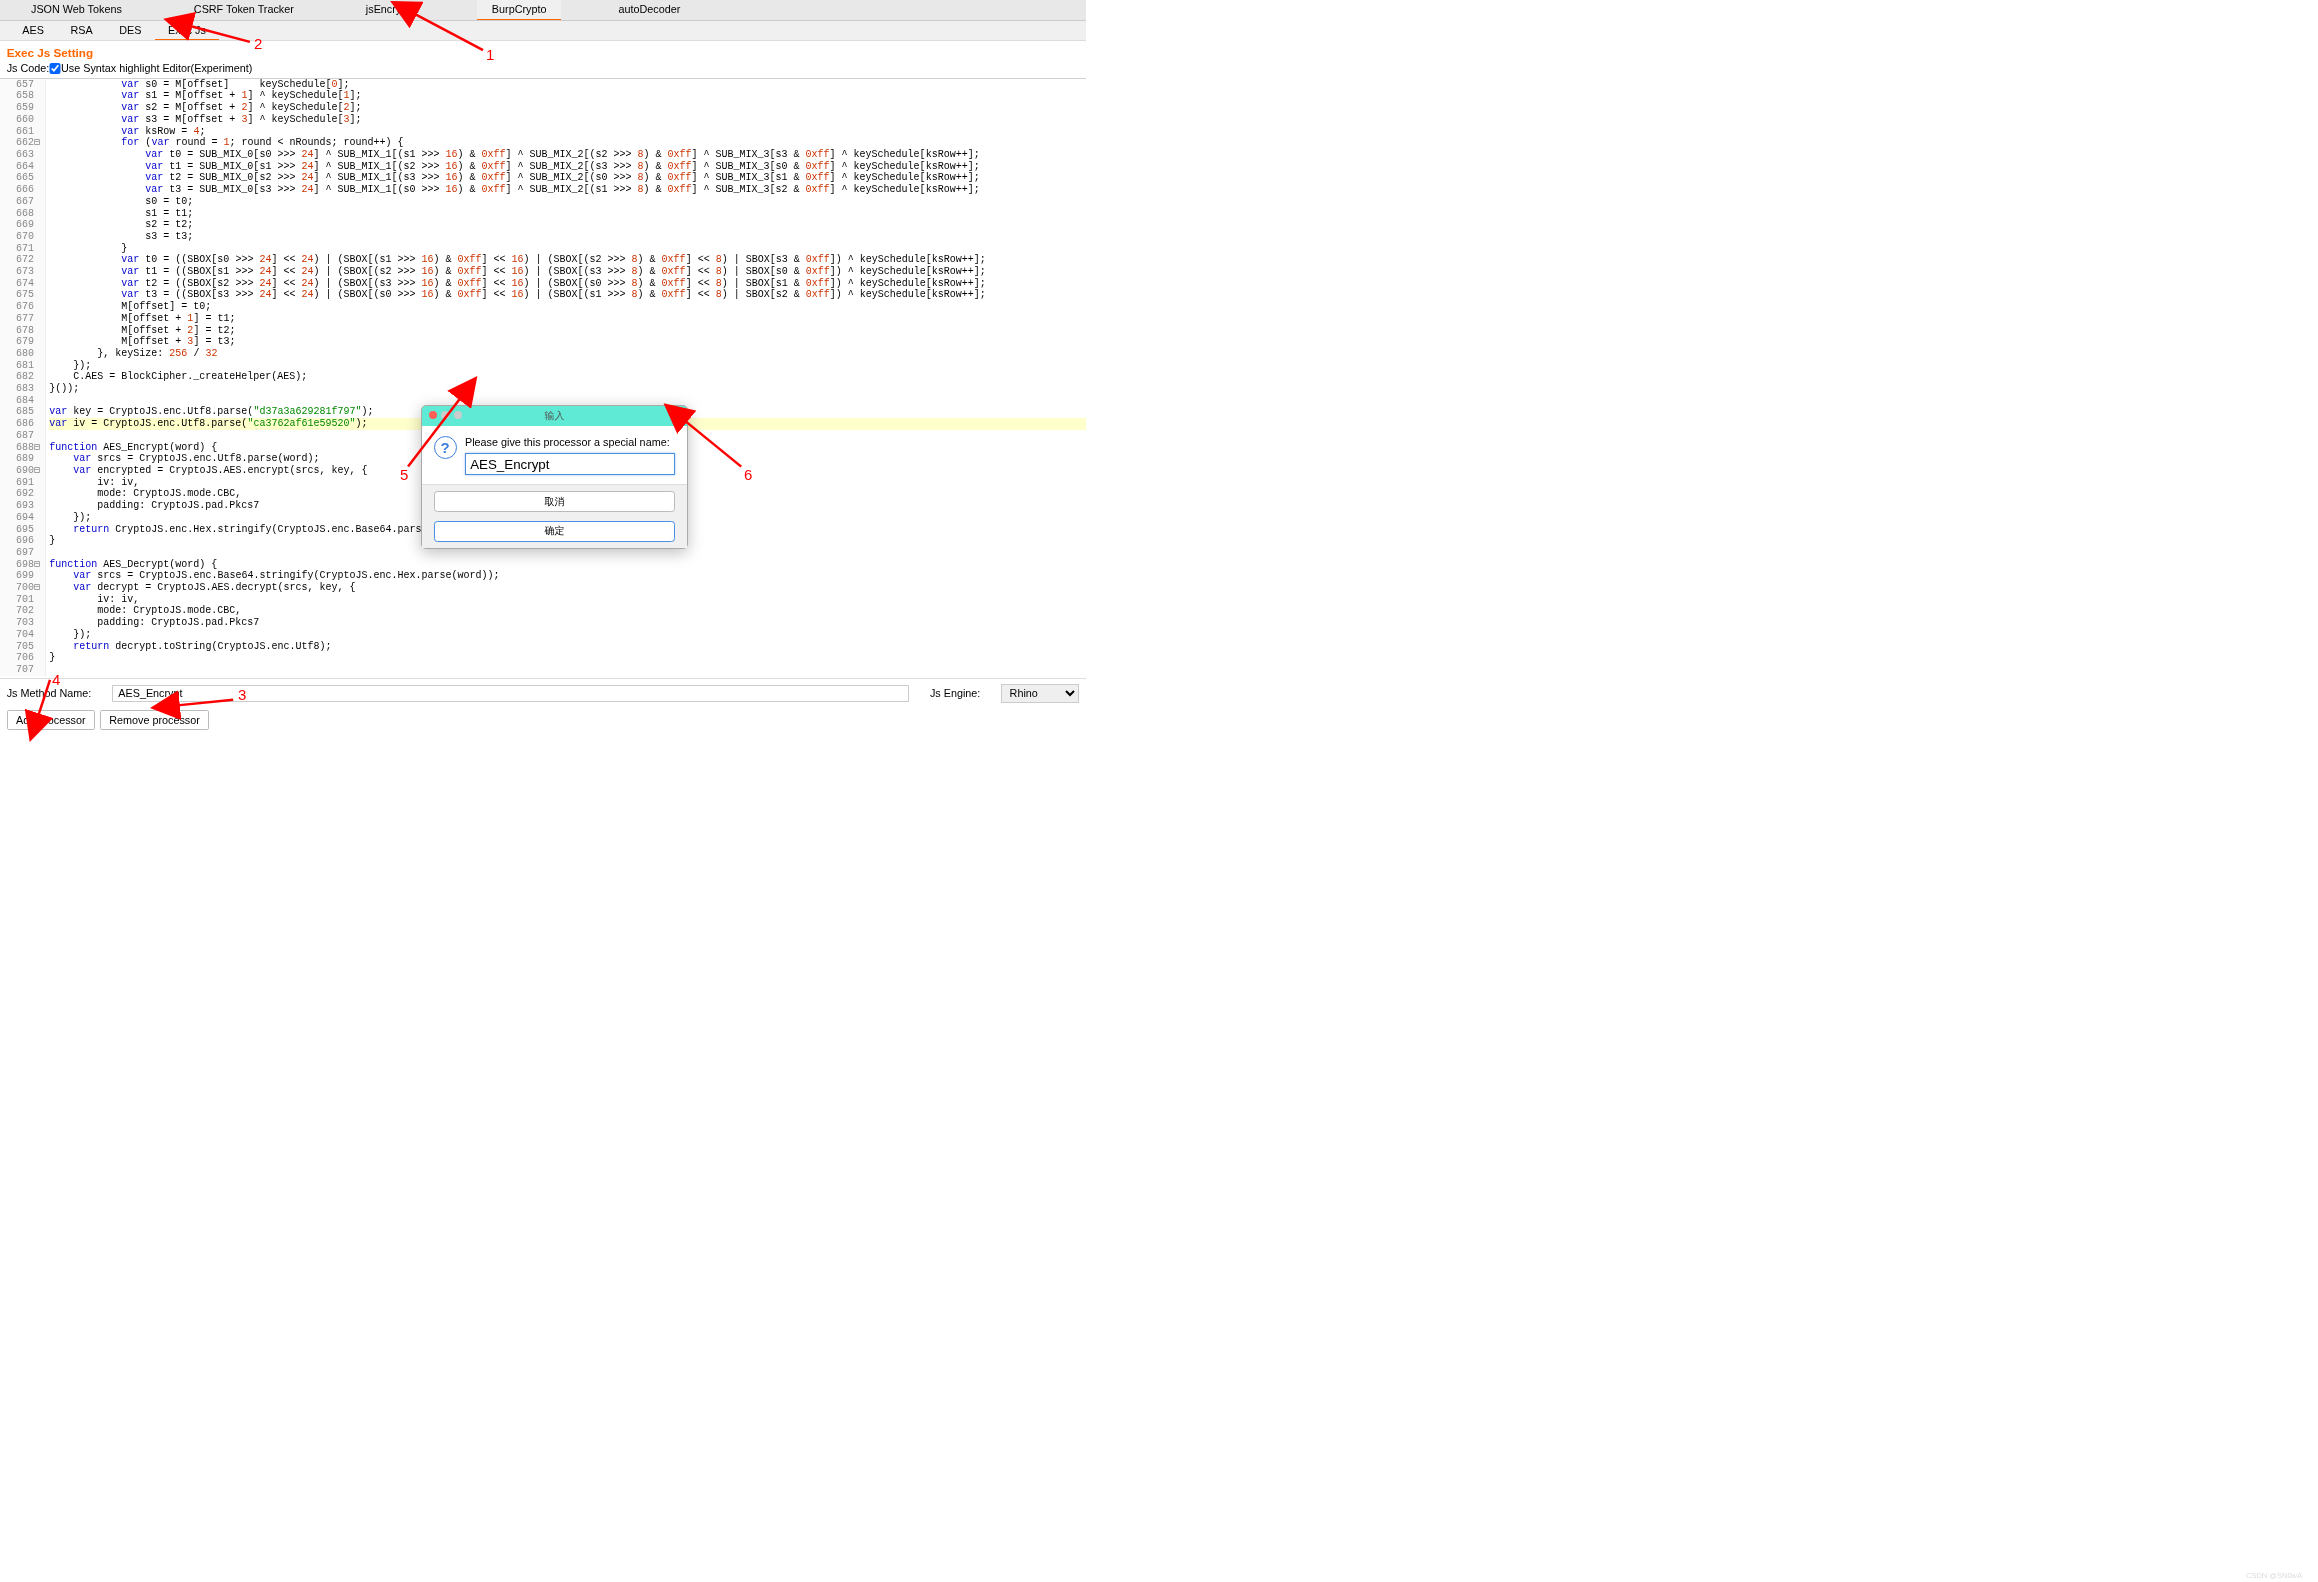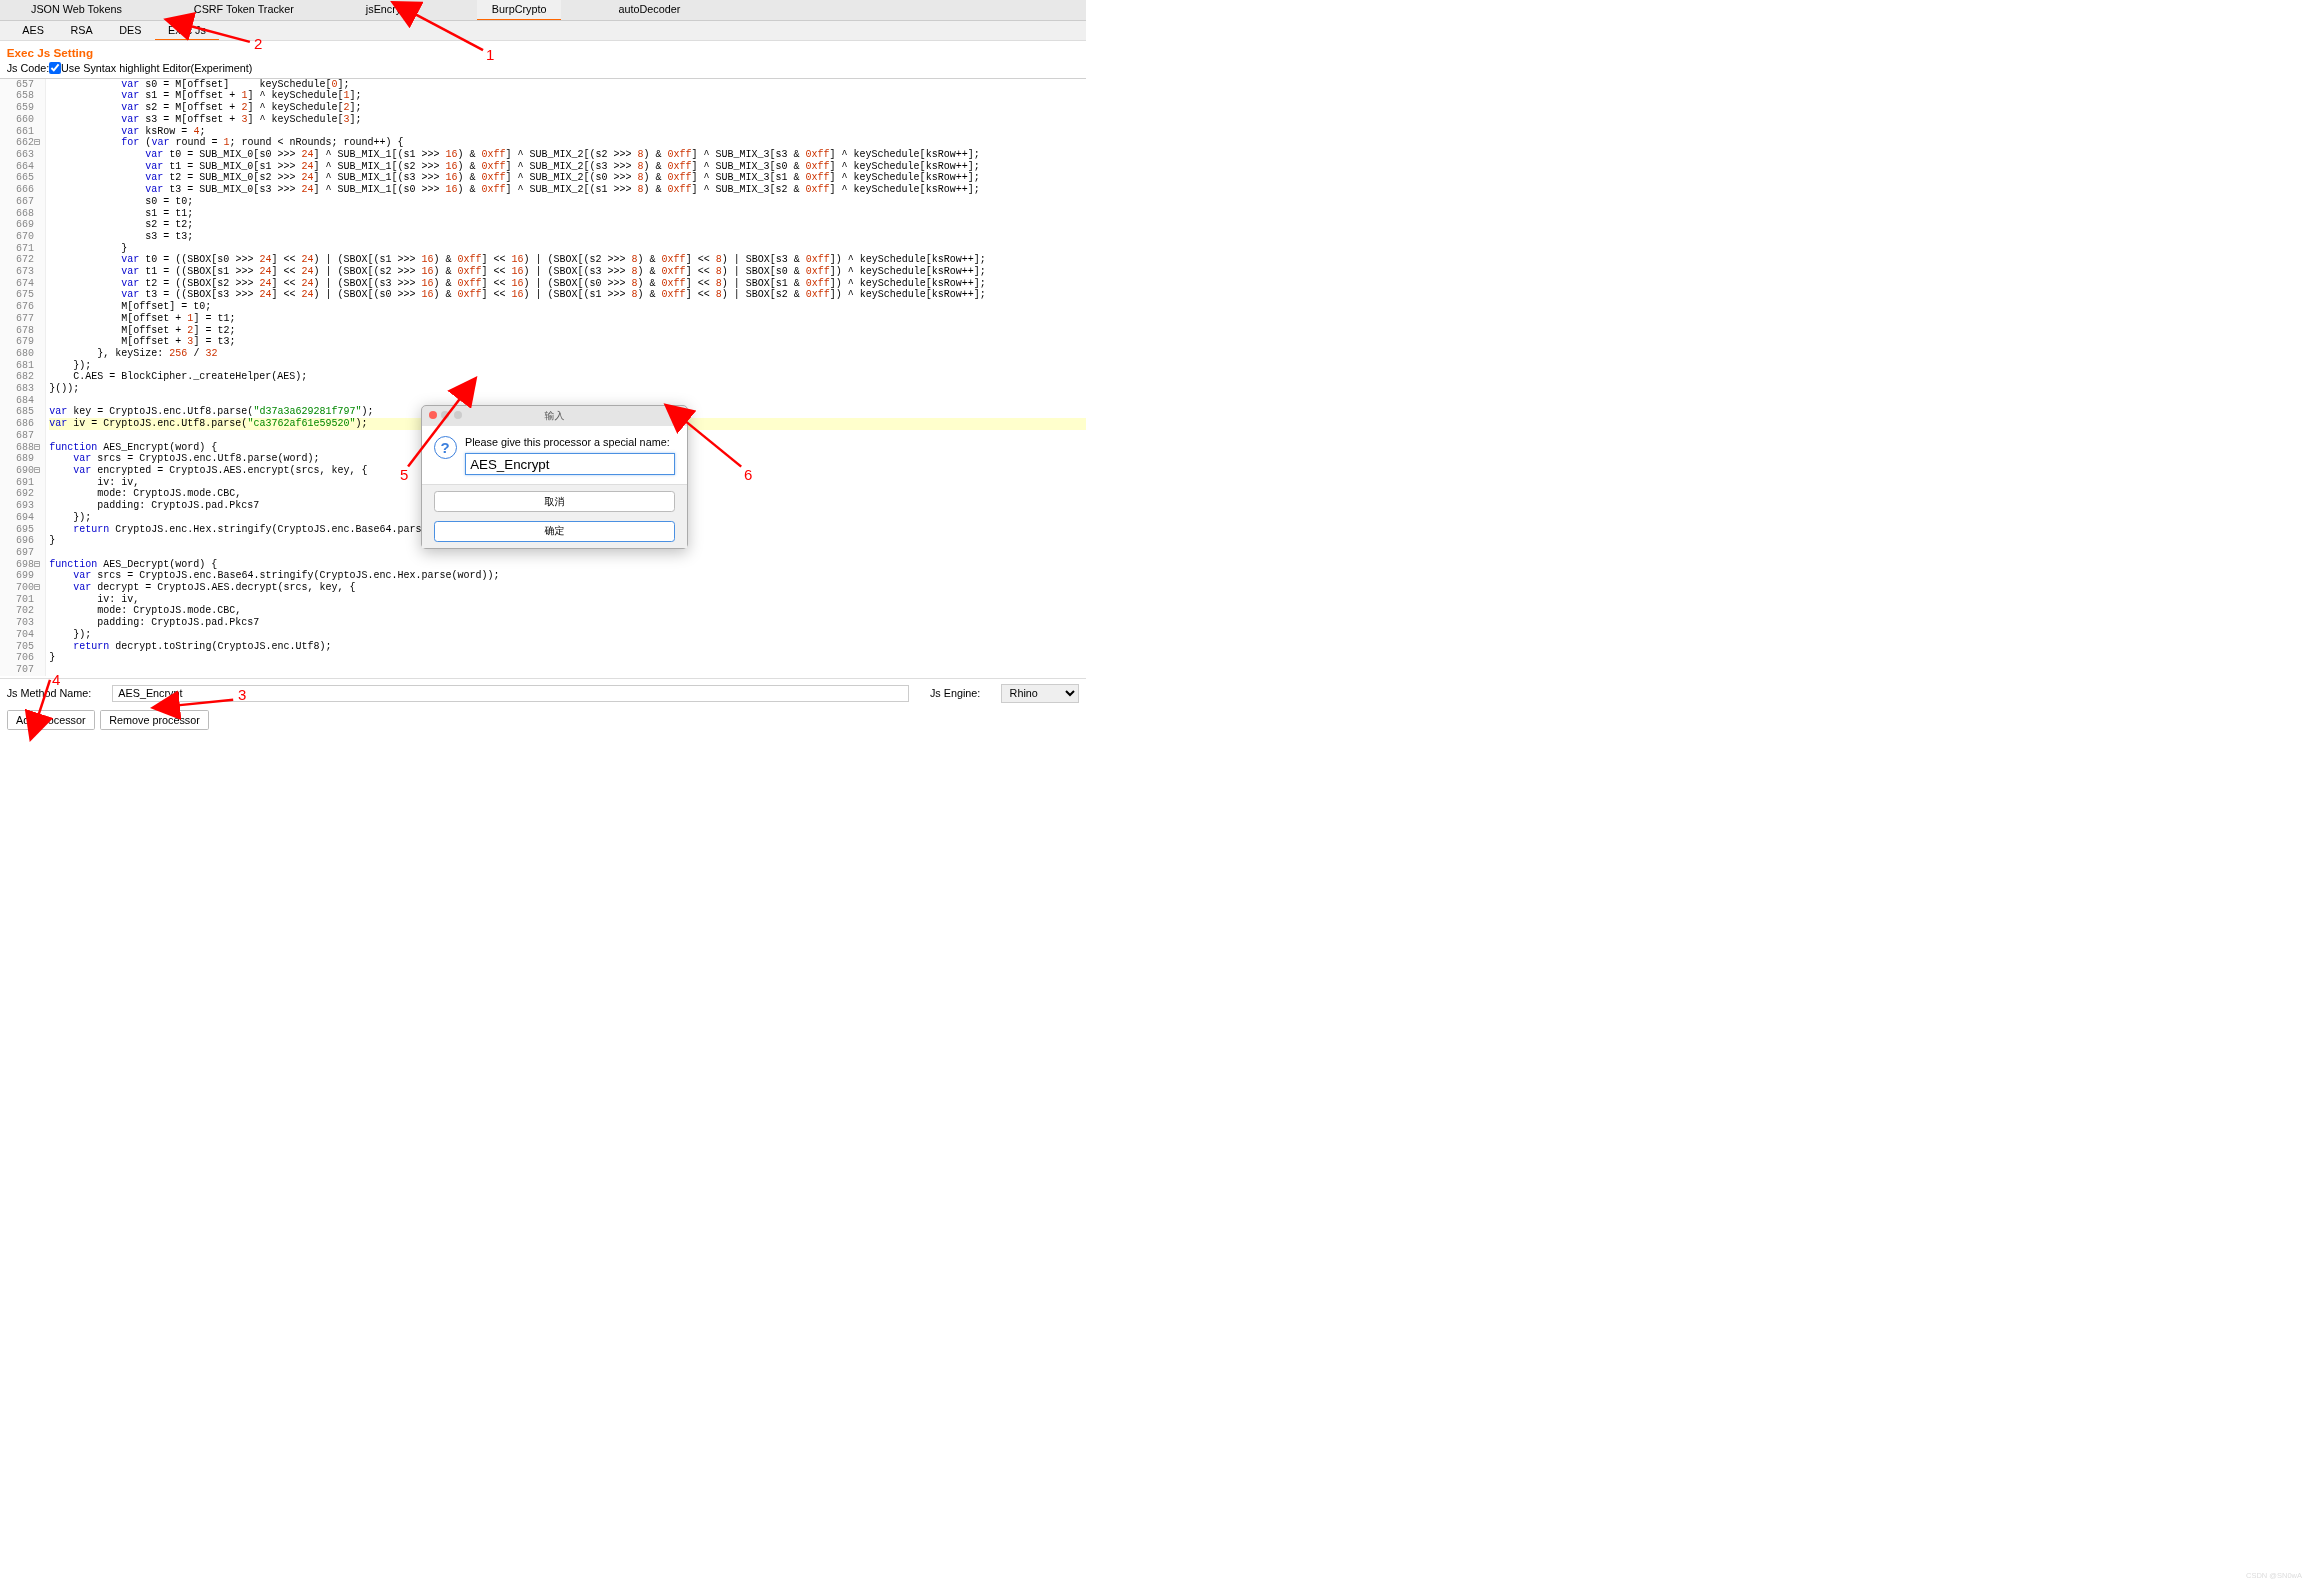--- a/index.html
+++ b/index.html
@@ -4,37 +4,37 @@
 <style>
 * { box-sizing: border-box; margin: 0; padding: 0; }
 body { font-family: Arial, Helvetica, sans-serif; font-size: 10.8px; background: #fff; color: #000; width: 1086px; }
 .top-tabs { background: #e8e8e8; display: flex; padding-left: 16px; border-bottom: 0.8px solid #ccc; gap: 42px; }
 .top-tab { padding: 3.3px 15px; cursor: pointer; position: relative; }
 .top-tab.active { background: #f0f0f0; border-bottom: 1.7px solid #ff6600; }
 .sub-tabs { background: #f0f0f0; display: flex; padding-left: 9px; border-bottom: 0.8px solid #ddd; }
 .sub-tab { padding: 3.3px 13.3px; cursor: pointer; }
 .sub-tab.active { border-bottom: 1.7px solid #ff6600; }
 .section-title { color: #ff6600; font-weight: bold; font-size: 11.7px; padding: 5px 6.7px 0 6.7px; }
-.jscode-row { display: flex; padding: 3.3px 6.7px; gap: 0; }
+.jscode-row { display: flex; align-items: center; padding: 3.3px 6.7px; gap: 0; }
 .jscode-row input[type="checkbox"] { width: 11.7px; height: 11.7px; accent-color: #0066ff; }
 .editor-wrap { border-top: 0.8px solid #d0d0d0; height: 600px; overflow: hidden; position: relative; }
 .editor { display: flex; font-family: "Courier New", monospace; font-size: 10px; line-height: 11.7px; }
 .gutter { text-align: right; color: #888; padding: 0 5px 0 10px; user-select: none; white-space: pre; background: #fafafa; border-right:0.8px solid #eee;}
 .code { white-space: pre; padding-left: 3.3px; flex: 1; }
 .kw { color: #0000cc; font-weight: normal; }
 .num { color: #cc3300; }
 .str { color: #008800; }
 .hl-line { background: #ffffcc; display: inline-block; width: 100%; }
 .bottom-bar { display: flex; align-items: center; padding: 5px 6.7px; gap: 21px; border-top: 0.8px solid #ddd;}
 .bottom-bar input[type="text"] { border: 0.8px solid #ccc; padding: 1.7px 5px; font-size: 10.8px; }
 .method-input { flex: 1; max-width: 883px; }
 .engine-sel { width: 78px; border: 0.8px solid #ccc; padding: 1.7px 3.3px; font-size: 10.8px; }
 .btn-row { display: flex; gap: 5px; padding: 1.7px 6.7px 6.7px 6.7px; }
 .btn { border: 0.8px solid #bbb; background: #fff; padding: 3.3px 8.3px; cursor: pointer; font-size: 10.8px; border-radius: 1.7px; }
-.dialog { position:absolute; left:421px; top:326px; width:267px; background:#e5e5e5; border:0.8px solid #aaa; border-radius:5px; box-shadow:0 3.3px 15px rgba(0,0,0,0.25); }
+.dialog { position:absolute; left:421px; top:326px; width:267px; background:#5eead4; border:0.8px solid #aaa; border-radius:5px; box-shadow:0 3.3px 15px rgba(0,0,0,0.25); }
 .dlg-title { text-align:center; padding:3.3px; font-size:10px; color:#555; position:relative;}
 .dlg-dots { position:absolute; left:6.7px; top:5px; display:flex; gap:4.2px;}
 .dot { width:8.3px; height:8.3px; border-radius:50%; }
 .dot.r { background:#ff5f57;} .dot.y{background:#ccc;} .dot.g{background:#ccc;}
 .dlg-body { background:#fff; padding:10px 11.7px 8.3px 11.7px; display:flex; gap:8.3px; align-items:flex-start;}
 .qicon { width:23px;height:23px;border:1.7px solid #3b7fdd;border-radius:50%;display:flex;align-items:center;justify-content:center;color:#3b7fdd;font-weight:bold;font-size:15px;flex-shrink:0;}
 .dlg-main{flex:1;}
 .dlg-input{width:100%;border:0.8px solid #4a90e2;padding:2.5px 4.2px;margin-top:5px;outline:none;box-shadow:0 0 2.5px rgba(74,144,226,0.5);}
 .dlg-btns{display:flex;justify-content:flex-end;gap:8.3px;padding:6.7px 11.7px;background:#f0f0f0;border-top:0.8px solid #ddd;flex-direction:column;}
 .dlg-btn{border:0.8px solid #bbb;background:#fff;padding:2.5px 15px;border-radius:3.3px;cursor:pointer;font-size:10px;}

